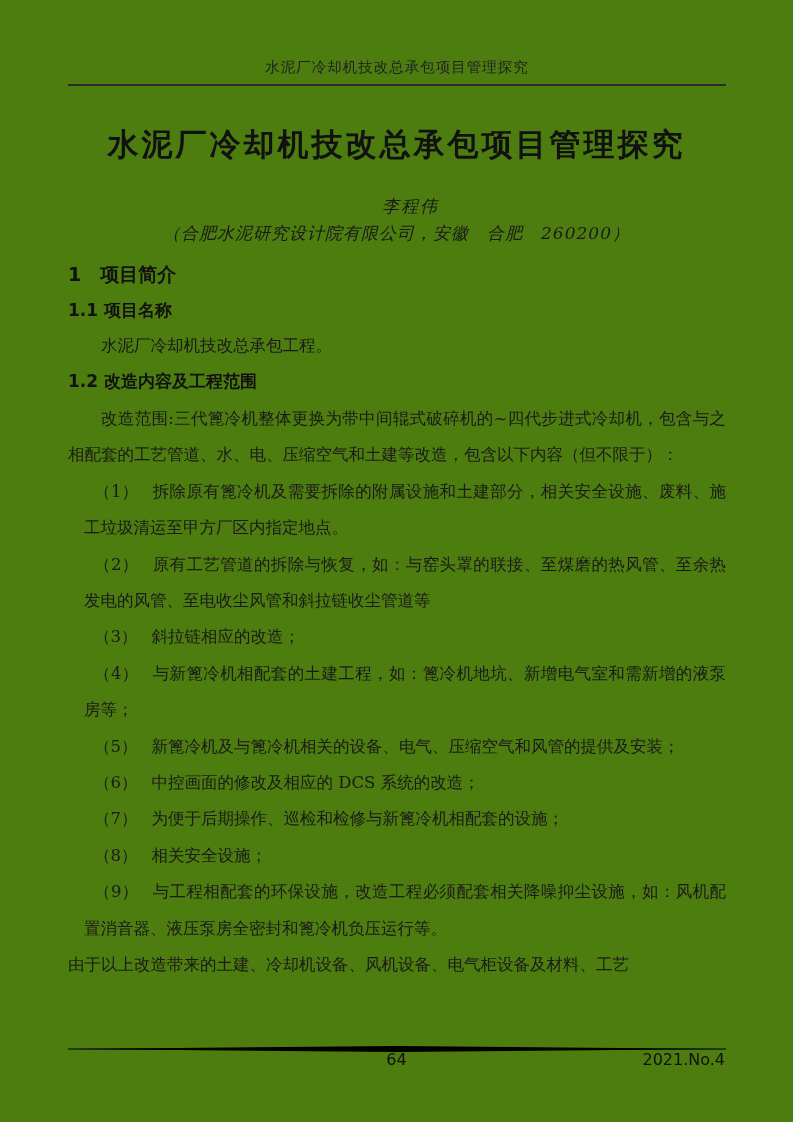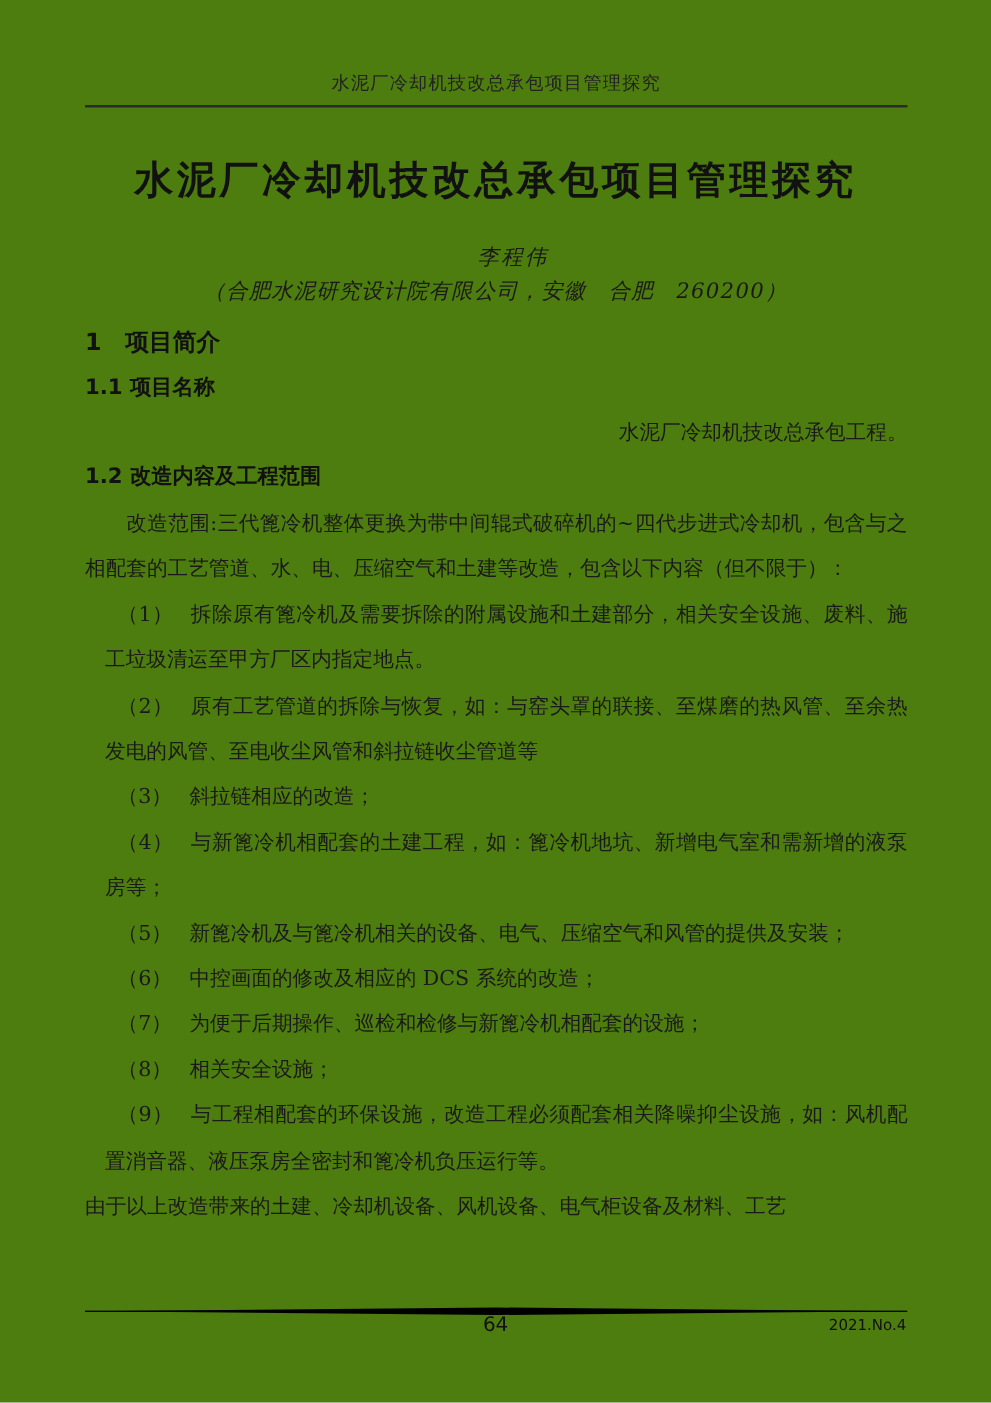--- a/index.html
+++ b/index.html
@@ -64,21 +64,20 @@
     font-family:"DejaVu Sans","Liberation Sans",sans-serif;
     font-weight:bold;
     font-size:17px; line-height:22px;
     margin:13px 0 0 0;
     color:#111;
   }
   .p-name {
     margin:14px 0 0 0;
     line-height:22px;
     text-indent:2em;
-    text-align:right;
   }
   .p-scope {
     margin:9px 0 0 0;
     line-height:36.4px;
     text-indent:2em;
     text-align:justify;
   }
   .li {
     padding-left:16px;
     text-indent:10px;
@@ -99,21 +98,21 @@
   .page-num {
     position:absolute; top:1052px; left:0; right:0;
     text-align:center;
     font-family:"DejaVu Sans","Liberation Sans",sans-serif;
     font-size:16px; line-height:16px;
     color:#111;
   }
   .issue {
     position:absolute; top:1052px; right:68px;
     font-family:"DejaVu Sans","Liberation Sans",sans-serif;
-    font-size:12px; line-height:16px;
+    font-size:16px; line-height:16px;
     color:#111;
     text-align:center;
   }
 </style>
 </head>
 <body>
 
 <div class="page">
 
   <header class="running-head">

